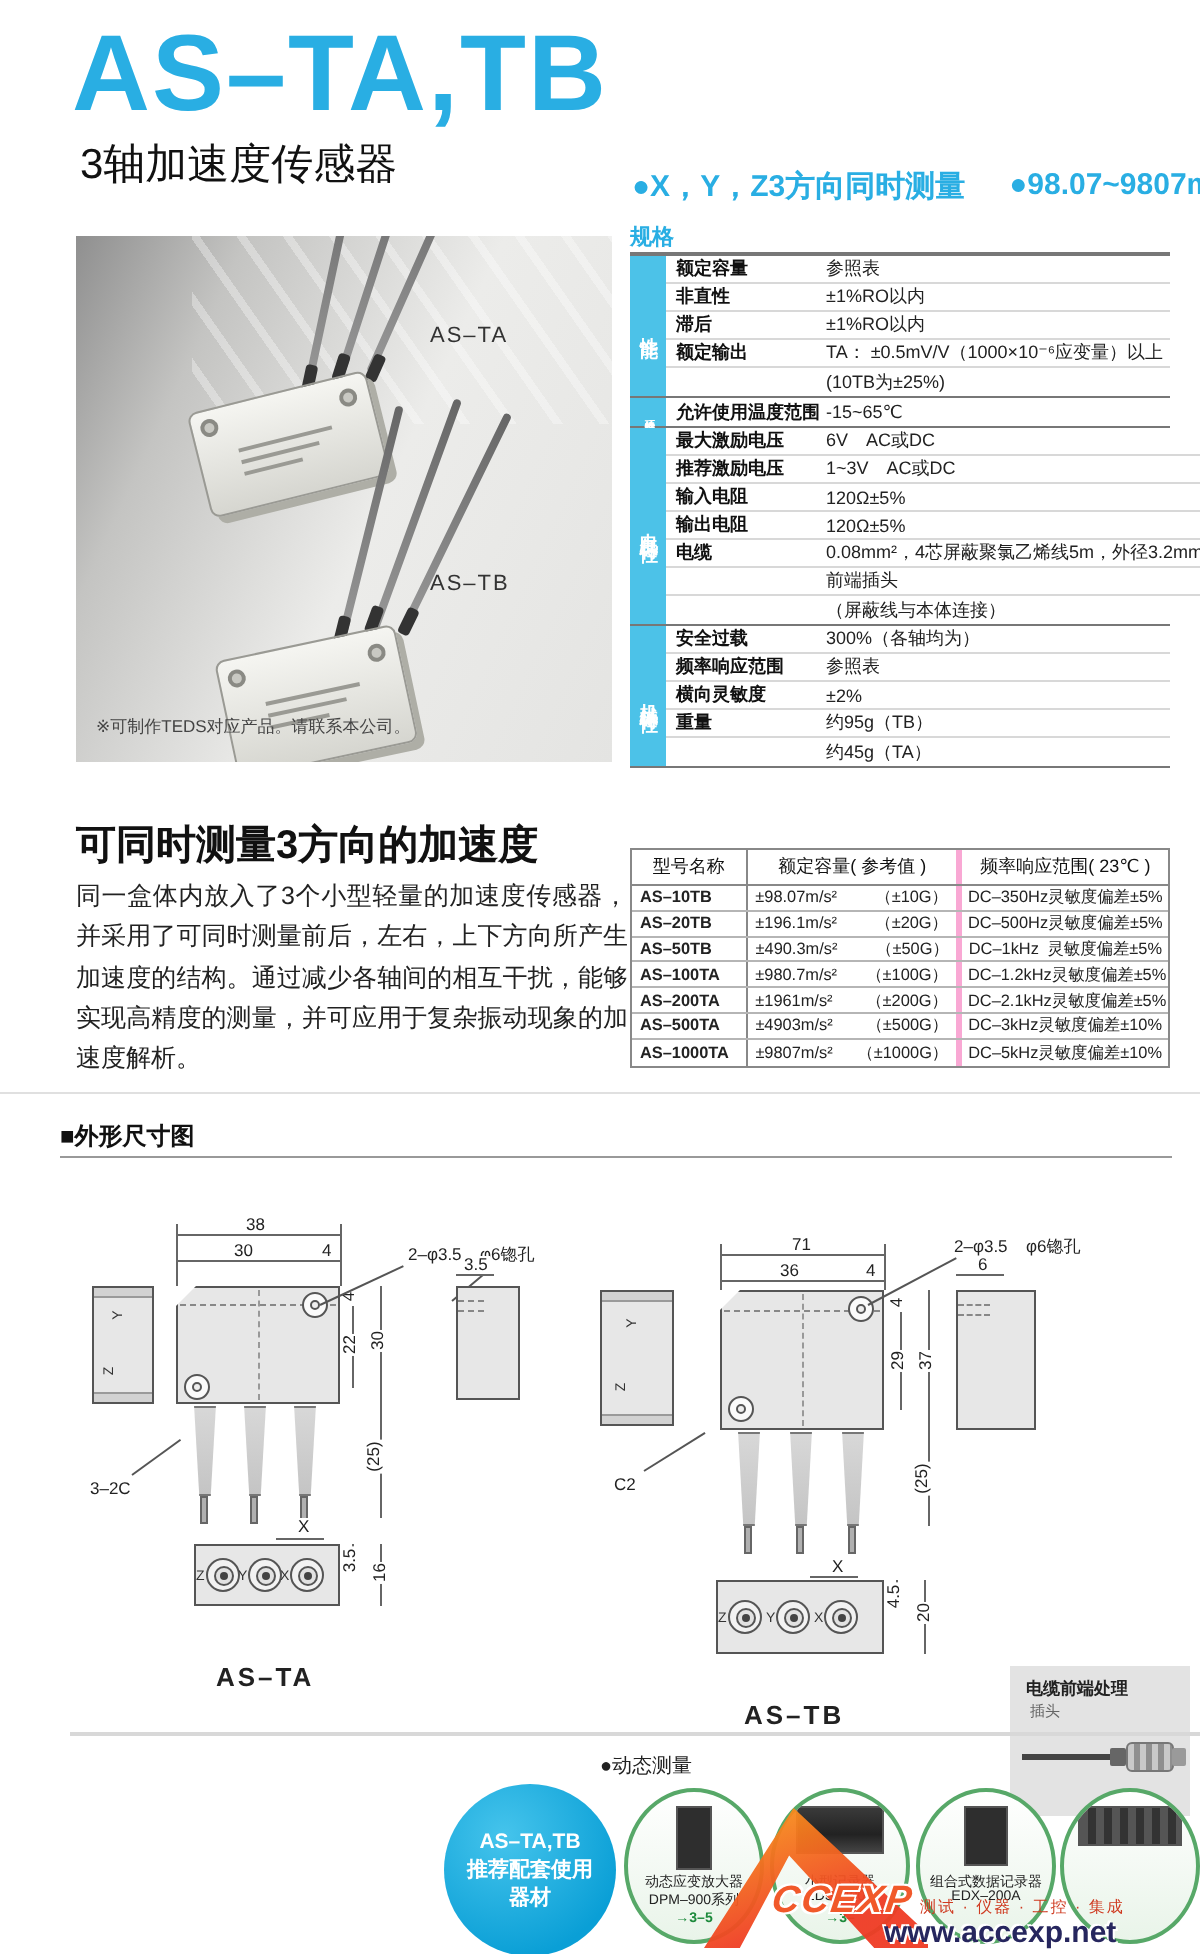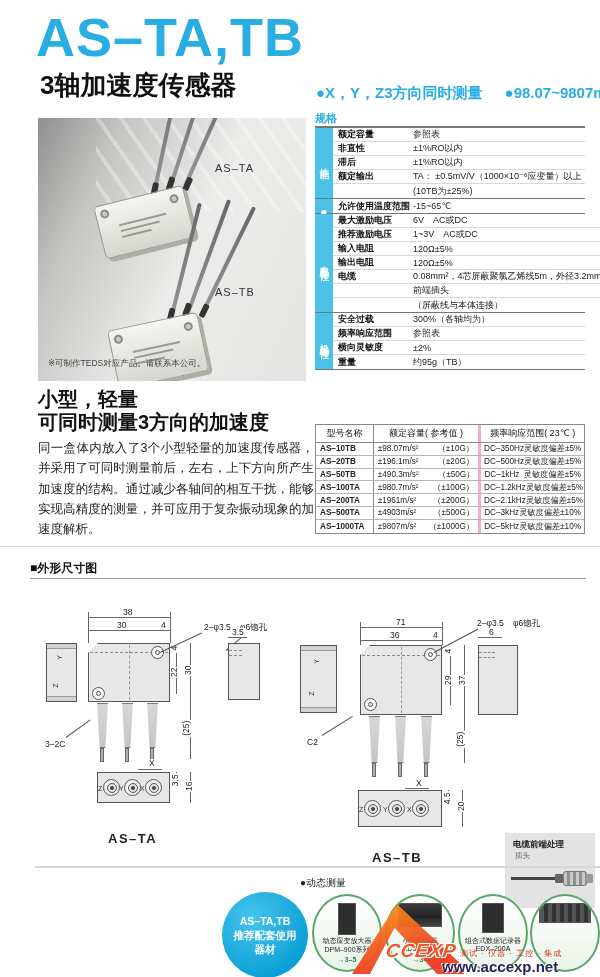--- a/index.html
+++ b/index.html
@@ -5,21 +5,21 @@
   :root{
     --accent:#29aee3; --band:#4cc2e8; --green:#57a868;
     --wm-orange:#f1592a; --wm-red:#e8380d; --ink:#222;
   }
   *{margin:0;padding:0;box-sizing:border-box;}
   body{background:#888;font-family:"Liberation Sans","DejaVu Sans",sans-serif;color:var(--ink);}
   .page{position:relative;width:600px;height:977px;background:#fff;overflow:hidden;margin:0 auto;}
 
   
   .title{position:absolute;left:36px;top:6px;font-size:54px;font-weight:bold;color:var(--accent);letter-spacing:1px;}
-  .subtitle{position:absolute;left:40px;top:68px;font-size:26px;font-weight:bold;color:#111;text-align:center;}
+  .subtitle{position:absolute;left:40px;top:68px;font-size:21px;font-weight:normal;color:#111;text-align:center;}
   .bullets{position:absolute;left:316px;top:84px;font-size:15px;font-weight:bold;color:var(--accent);display:flex;gap:22px;white-space:nowrap;}
 
   
   .photo{position:absolute;left:38px;top:118px;width:268px;height:263px;overflow:hidden;
     background:linear-gradient(115deg,#8f8f8f,#c4c4c2 22%,#ececea 55%,#e4e4e2);}
   .streaks{position:absolute;right:-30px;top:-36px;width:240px;height:130px;opacity:.55;
     background:repeating-linear-gradient(55deg,transparent 0 15px,rgba(255,255,255,.6) 15px 19px);}
   .sensor{position:absolute;}
   .sbody{position:absolute;width:92px;height:54px;border-radius:5px;border:1px solid #9a9a94;
     background:linear-gradient(#f5f5f1,#d6d6d0);box-shadow:3px 4px 0 #aeaea6;}
@@ -170,21 +170,20 @@
         <div class="stext" style="left:20px;top:30px;width:40px;"></div>
         <div class="stext" style="left:20px;top:36px;width:30px;"></div>
       </div>
     </div>
 
     <span class="plabel" style="left:177px;top:44px;">AS–TA</span>
     <span class="plabel" style="left:177px;top:168px;">AS–TB</span>
     <div class="pnote">※可制作TEDS对应产品。请联系本公司。</div>
   </div>
 
-  <div class="h1a">小型，轻量</div>
   <div class="h1b">可同时测量3方向的加速度</div>
   <div class="body-par">同一盒体内放入了3个小型轻量的加速度传感器，并采用了可同时测量前后，左右，上下方向所产生加速度的结构。通过减少各轴间的相互干扰，能够实现高精度的测量，并可应用于复杂振动现象的加速度解析。</div>
 
   <div class="spec-title">规格</div>
   <div class="spec-table">
 
   <div class="spec-group">
         <div class="spec-band">性能</div>
         <div class="spec-rows">
 
@@ -266,20 +265,24 @@
               <div class="spec-label">频率响应范围</div>
               <div class="spec-value">参照表</div>
             </div>
           <div class="spec-row">
               <div class="spec-label">横向灵敏度</div>
               <div class="spec-value">±2%</div>
             </div>
           <div class="spec-row">
               <div class="spec-label">重量</div>
               <div class="spec-value">约95g（TB）</div>
+            </div>
+          <div class="spec-row">
+              <div class="spec-label"></div>
+              <div class="spec-value">约45g（TA）</div>
             </div>
         </div>
       </div>
     </div>
 
   <div class="mtable">
     <div class="mhead">
       <div class="mc1">型号名称</div>
       <div class="mc2">额定容量( 参考值 )</div>
       <div class="mc3">频率响应范围( 23℃ )</div>

